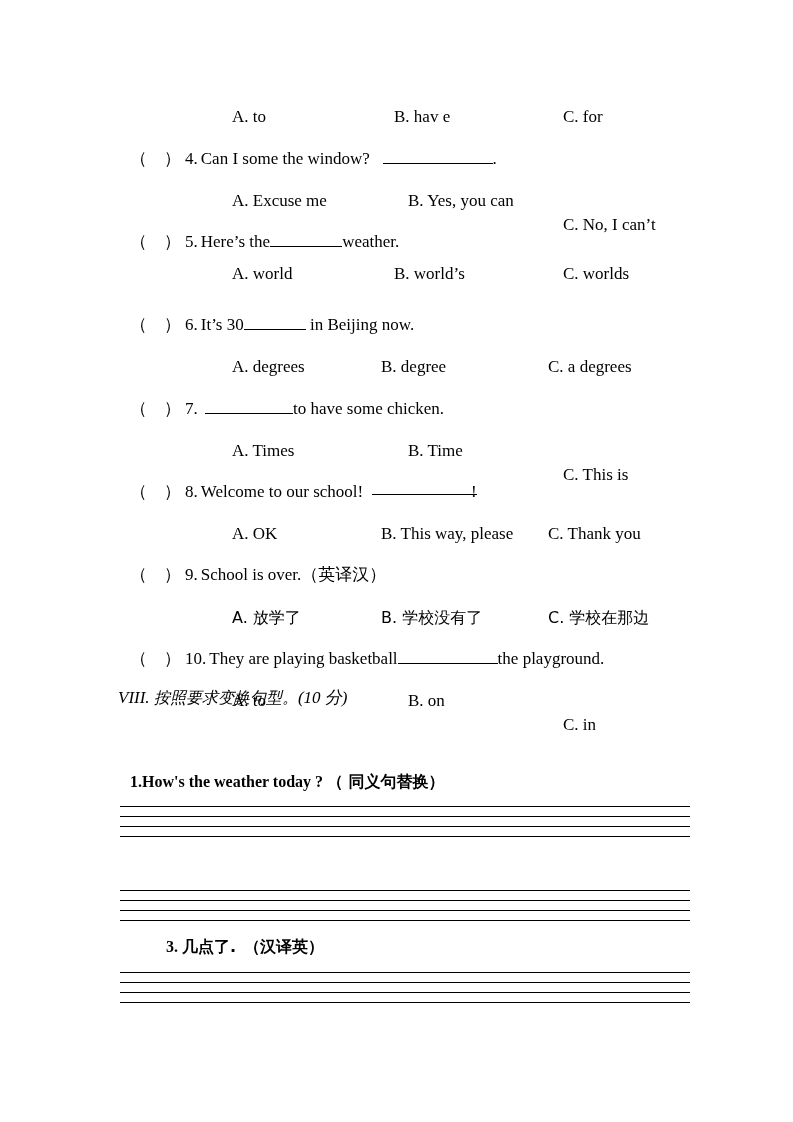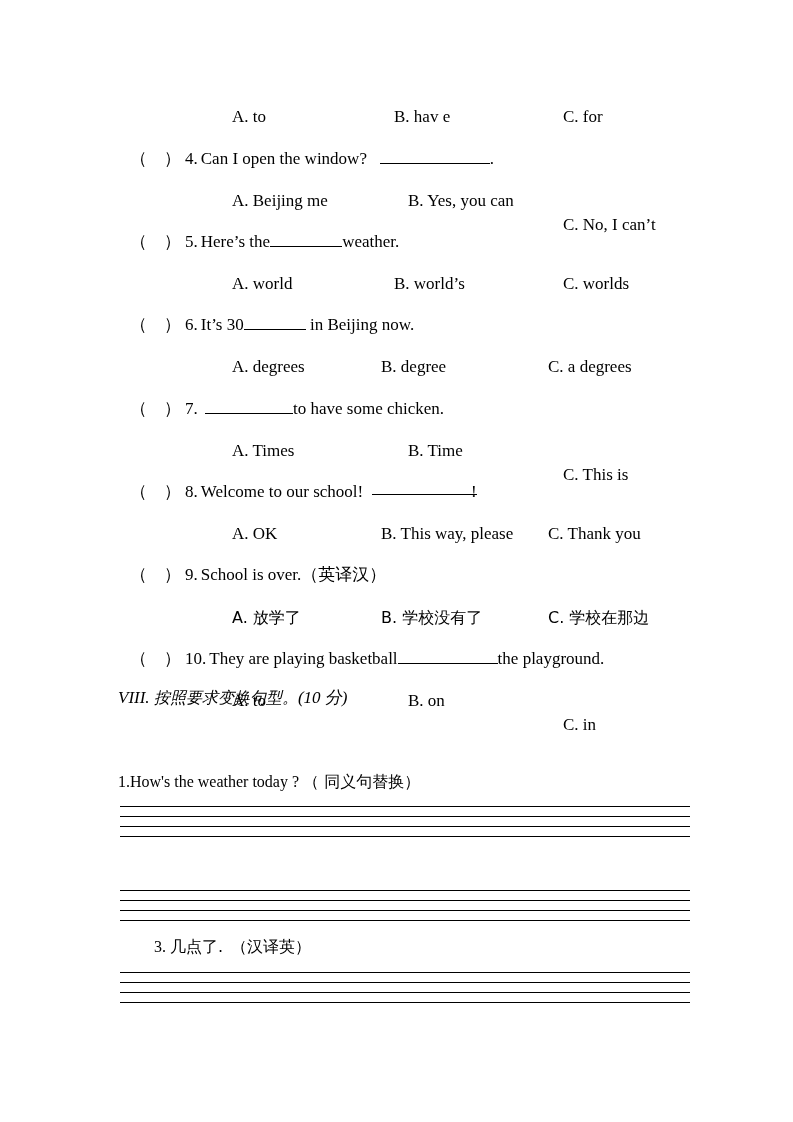--- a/index.html
+++ b/index.html
@@ -99,23 +99,24 @@
     position: absolute;
     left: 118px;
     font-size: 17px;
     white-space: nowrap;
   }
   .section-head .cn { font-size: 16px; }
 
   
   .prompt {
     position: absolute;
-    left: 118px;
+    left: 130px;
     font-size: 16px;
     white-space: nowrap;
+    font-weight: bold;
   }
   .prompt .cn { font-size: 16px; }
 
   
   .rule-group {
     position: absolute;
     left: 120px;
     width: 570px;
   }
   .rule-group .rule {
@@ -130,32 +131,32 @@
 
 <div class="page">
 
   <div class="row opts" style="top:104px;">
     <span class="opt opt-a">A.  to</span>
     <span class="opt opt-b">B. hav e</span>
     <span class="opt opt-c">C. for</span>
   </div>
 
   <div class="row stem" style="top:146px;">
-    <span class="paren-open">（</span><span class="paren-close">）</span><span class="qnum">4.</span><span>Can I open the window?</span><span>&nbsp;&nbsp;&nbsp;</span><span class="blank blank-w110"></span><span>.</span>
+    <span class="paren-open">（</span><span class="paren-close">）</span><span class="qnum">4.</span><span>Can I some the window?</span><span>&nbsp;&nbsp;&nbsp;</span><span class="blank blank-w110"></span><span>.</span>
   </div>
   <div class="row opts spread-n" style="top:188px;">
-    <span class="opt opt-a">A.  Beijing me</span>
+    <span class="opt opt-a">A.  Excuse me</span>
     <span class="opt opt-b">B. Yes, you can</span>
     <span class="opt opt-c">C. No, I can’t</span>
   </div>
 
   <div class="row stem" style="top:229px;">
     <span class="paren-open">（</span><span class="paren-close">）</span><span class="qnum">5.</span><span>Here’s the</span><span class="blank blank-w72"></span><span>weather.</span>
   </div>
-  <div class="row opts" style="top:271px;">
+  <div class="row opts" style="top:261px;">
     <span class="opt opt-a">A.  world</span>
     <span class="opt opt-b">B. world’s</span>
     <span class="opt opt-c">C. worlds</span>
   </div>
 
   <div class="row stem" style="top:312px;">
     <span class="paren-open">（</span><span class="paren-close">）</span><span class="qnum">6.</span><span>It’s 30</span><span class="blank blank-w62"></span><span>&nbsp;</span><span>in Beijing now.</span>
   </div>
   <div class="row opts spread-w" style="top:354px;">
     <span class="opt opt-a">A. degrees</span>

